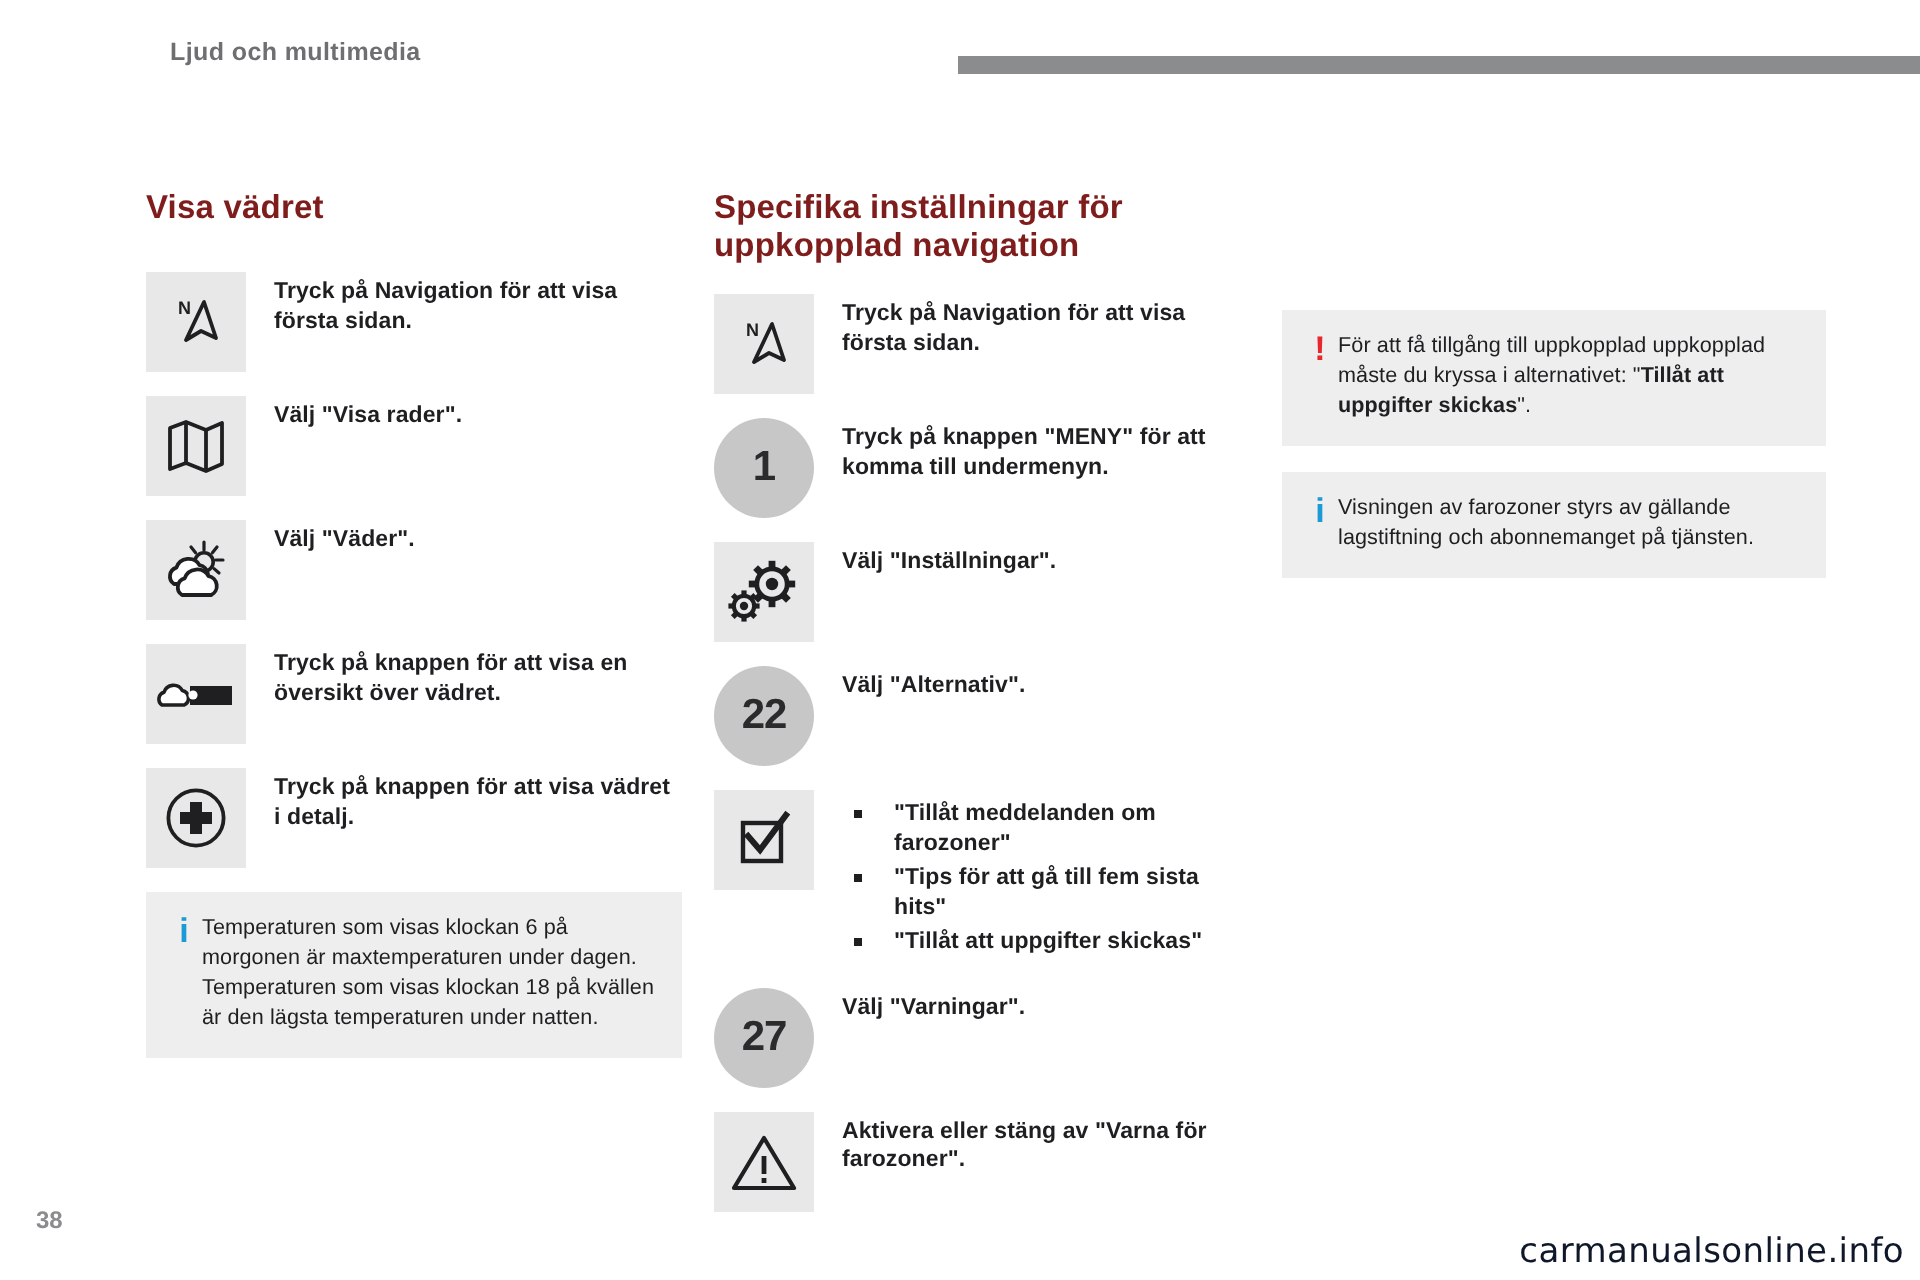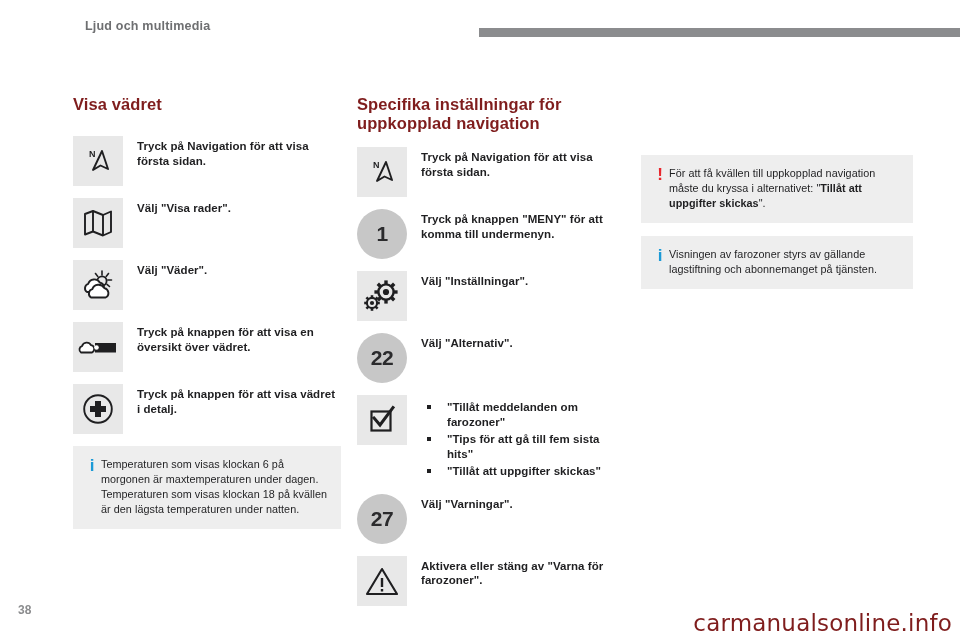--- a/index.html
+++ b/index.html
@@ -26,21 +26,21 @@
     background:#8b8c8e;
   }
 
   
   .page-number{
     position:absolute;left:18px;top:603px;
     font-size:12px;font-weight:bold;color:#8b8c8e;
   }
   .watermark{
     position:absolute;right:8px;bottom:4px;
-    font-size:23px;color:#7f1d1d;letter-spacing:.2px;
+    font-size:17px;color:#0f172a;letter-spacing:.2px;
     font-family:"DejaVu Sans", sans-serif;
   }
 
   
   .col{position:absolute;top:95px;}
   .col-left{left:73px;width:268px;}
   .col-mid{left:357px;width:268px;}
   .col-right{left:641px;width:272px;}
 
   .col-title{
@@ -288,21 +288,21 @@
       <div class="step-text">Aktivera eller stäng av "Varna för farozoner".</div>
     </div>
 
   </div>
 </div>
 
 <div class="col col-right" style="top:155px;">
 
   <div class="note">
     <div class="note-mark warn">!</div>
-    <div class="note-body"><span>För att få kvällen till uppkopplad navigation måste du kryssa i alternativet: "</span><b>Tillåt att uppgifter skickas</b><span>".</span></div>
+    <div class="note-body"><span>För att få tillgång till uppkopplad uppkopplad måste du kryssa i alternativet: "</span><b>Tillåt att uppgifter skickas</b><span>".</span></div>
   </div>
 
   <div class="note">
     <div class="note-mark info">i</div>
     <div class="note-body">Visningen av farozoner styrs av gällande lagstiftning och abonnemanget på tjänsten.</div>
   </div>
 
 </div>
 
 <div class="page-number">38</div>

